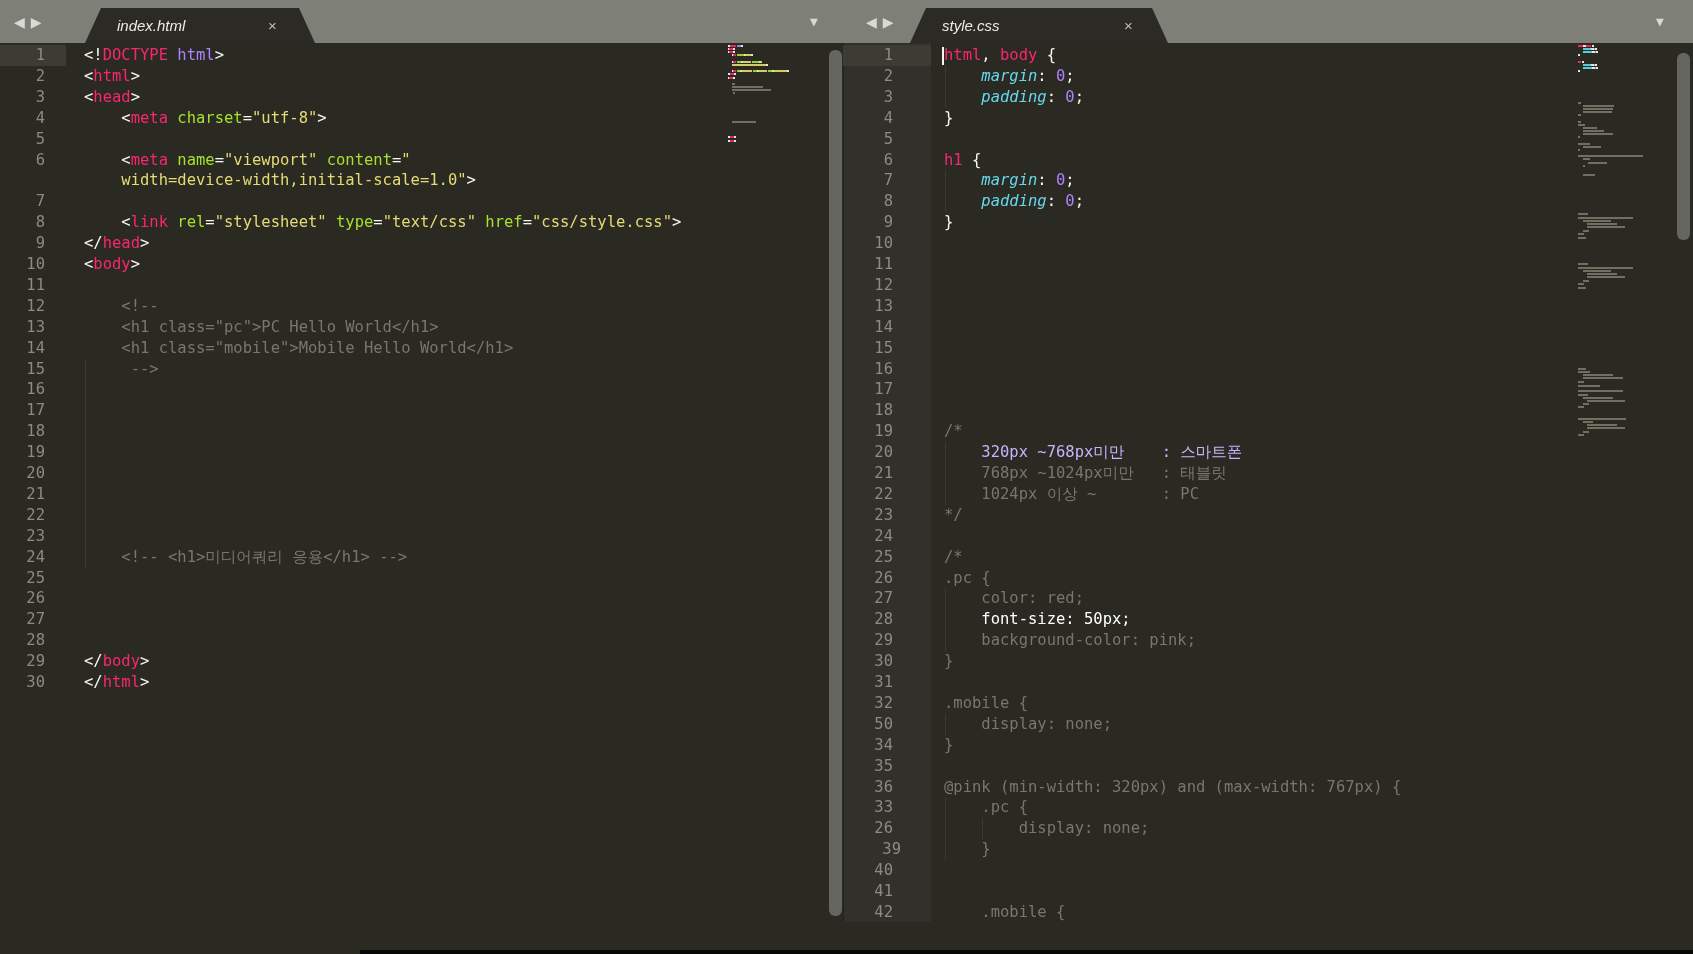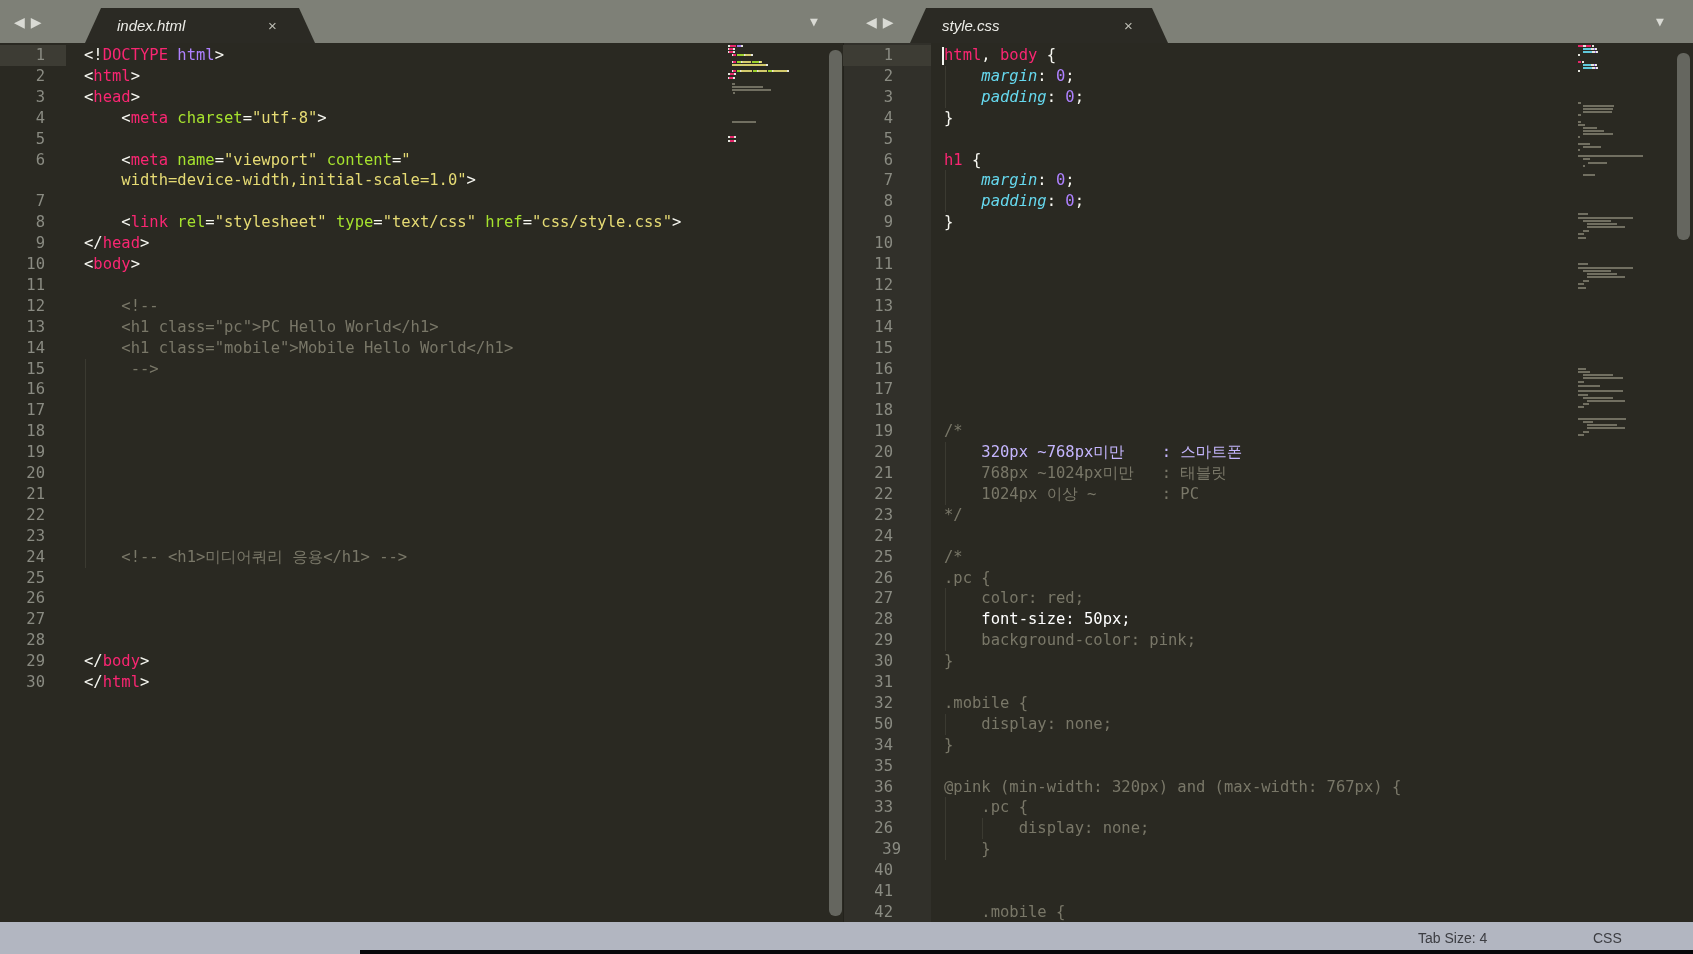--- a/index.html
+++ b/index.html
@@ -488,19 +488,15 @@
           <div class="mseg" style="left: 5px; top: 376px; width: 10px; background: rgb(121, 119, 104);"></div>
           <div class="mseg" style="left: 9px; top: 379px; width: 30px; background: rgb(121, 119, 104);"></div>
           <div class="mseg" style="left: 9px; top: 382px; width: 38px; background: rgb(121, 119, 104);"></div>
           <div class="mseg" style="left: 5px; top: 386px; width: 6px; background: rgb(121, 119, 104);"></div>
           <div class="mseg" style="left: 0px; top: 389px; width: 6px; background: rgb(121, 119, 104);"></div>
         </div>
       <div class="thumb" style="left:834px;top:10px;width:13px;height:187px"></div>
     </div>
   </div>
 
-  <div class="statusbar">
-    <span class="sitem" style="left:1418px">Tab Size: 4</span>
-    <span class="sitem" style="left:1593px">CSS</span>
-  </div>
   <div class="bottomstrip"></div>
 
 </div>
 
 </body></html>

